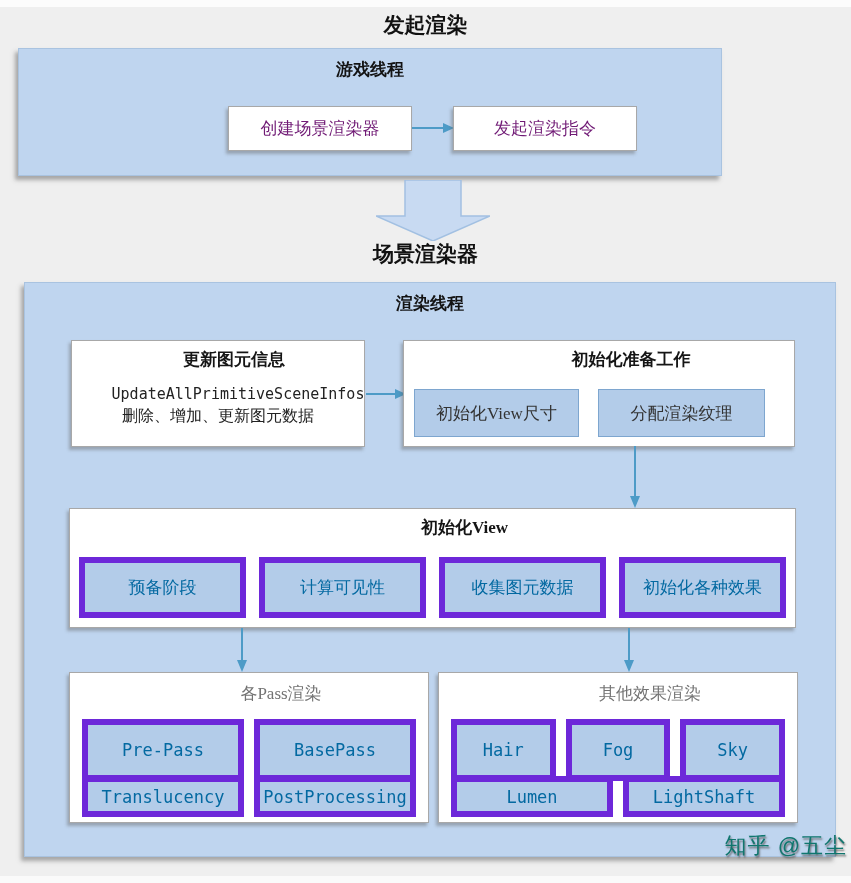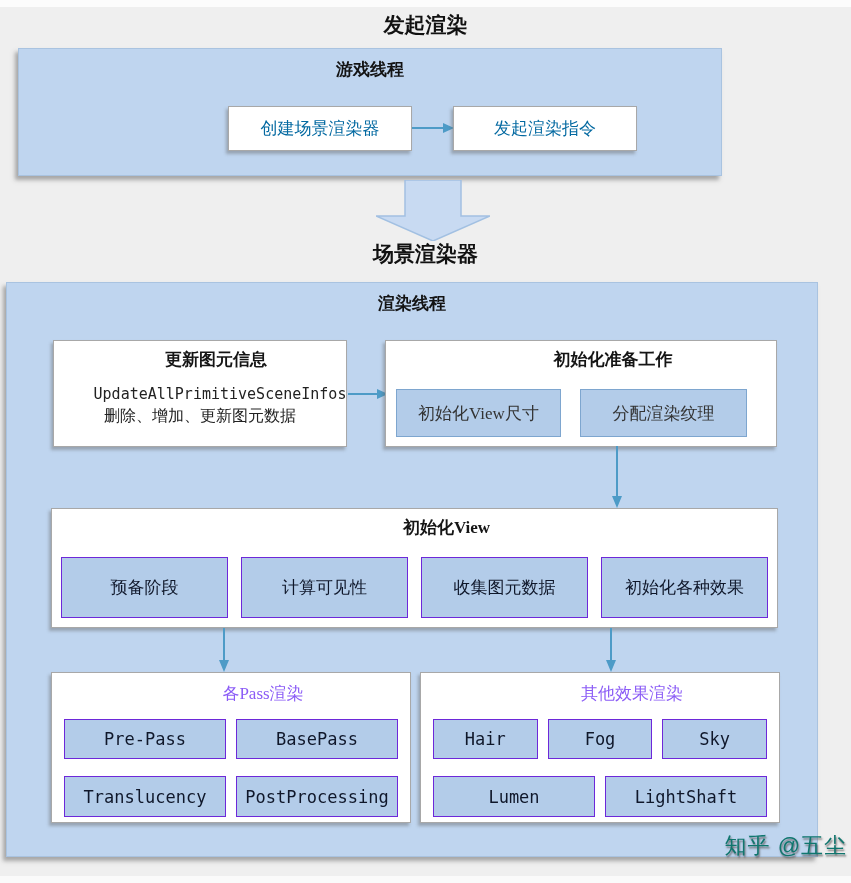--- a/index.html
+++ b/index.html
@@ -8,58 +8,58 @@
   .strip-top{position:absolute;left:0;top:0;width:851px;height:7px;background:#fcfcfc;}
   .strip-bottom{position:absolute;left:0;top:876px;width:851px;height:7px;background:#fafafa;}
 
   .h1{position:absolute;left:0;width:100%;text-align:center;font-size:21px;font-weight:bold;color:#111;}
   .h1.top{top:11px;}
   .h1.mid{top:240px;}
 
   .panel{position:absolute;background:#bfd5ef;border:1px solid #a9c3e0;
          box-shadow:-3px 4px 4px rgba(96,96,96,.5);box-sizing:border-box;}
   .panel.game{left:18px;top:48px;width:704px;height:128px;}
-  .panel.render{left:6px;top:282px;width:812px;height:575px;}
+  .panel.render{left:24px;top:282px;width:812px;height:575px;}
   .panel-title{position:absolute;top:9px;left:0;width:100%;text-align:center;
                font-size:17px;font-weight:bold;color:#131313;}
 
   .wbox{position:absolute;background:#fff;border:1px solid #a8a8a8;
         box-shadow:-2px 3px 3px rgba(96,96,96,.42);box-sizing:border-box;}
   .step{width:184px;height:45px;display:flex;align-items:center;justify-content:center;
-        font-size:17px;color:#0369a1;}
+        font-size:17px;color:#701a75;}
   .step.s1{left:209px;top:57px;}
   .step.s2{left:434px;top:57px;}
 
   .arrow-svg{position:absolute;overflow:visible;}
   .block-arrow{position:absolute;left:376px;top:180px;}
 
   .box-title{margin-top:7px;width:100%;text-align:center;font-size:17px;font-weight:bold;color:#151515;margin-left:32px;}
-  .box-title.plain{font-weight:normal;color:#8b5cf6;margin-top:9px;}
+  .box-title.plain{font-weight:normal;color:#737373;margin-top:9px;}
 
   .upd{left:46px;top:57px;width:294px;height:107px;display:flex;flex-direction:column;align-items:center;}
   .code{margin-top:14px;font-family:"DejaVu Sans Mono","Liberation Mono",monospace;
         font-size:15px;color:#222;white-space:nowrap;padding-left:40px;}
   .desc{margin-top:3px;font-size:16px;color:#222;}
 
   .prep{left:378px;top:57px;width:392px;height:107px;}
   .sub{position:absolute;background:#b3cce9;border:1px solid #7ea6cf;box-sizing:border-box;
        display:flex;align-items:center;justify-content:center;font-size:17px;color:#333;}
   .prep .p1{left:10px;top:48px;width:165px;height:48px;}
   .prep .p2{left:194px;top:48px;width:167px;height:48px;}
 
   .initview{left:44px;top:225px;width:727px;height:120px;}
   .flexrow{position:absolute;left:0;right:0;display:flex;gap:13px;padding:0 9px;box-sizing:border-box;}
   .initview .flexrow{top:48px;height:61px;}
-  .cell{flex:1;background:#b3cce9;border:1px solid #6d28d9;box-sizing:border-box;
-        display:flex;align-items:center;justify-content:center;font-size:17px;color:#0f172a;}
+  .cell{flex:1;background:#b3cce9;border:6px solid #6d28d9;box-sizing:border-box;
+        display:flex;align-items:center;justify-content:center;font-size:17px;color:#0369a1;}
   .cell.mono{font-family:"DejaVu Sans Mono","Liberation Mono",monospace;font-size:17px;}
 
   .pass{left:44px;top:389px;width:360px;height:151px;}
   .other{left:413px;top:389px;width:360px;height:151px;}
-  .pass .row1,.other .row1{top:46px;height:40px;gap:10px;padding:0 12px;}
+  .pass .row1,.other .row1{top:46px;height:62px;gap:10px;padding:0 12px;}
   .pass .row2,.other .row2{top:103px;height:41px;gap:10px;padding:0 12px;border-radius:19px;}
 
   .watermark{position:absolute;right:4px;top:831px;font-size:22px;letter-spacing:1px;
              color:#0f766e;font-family:"Liberation Sans","DejaVu Sans",sans-serif;
              text-shadow:1px 2px 2px rgba(85,85,85,.85);z-index:5;}
 </style>
 </head>
 <body>
 
 <div class="page">

